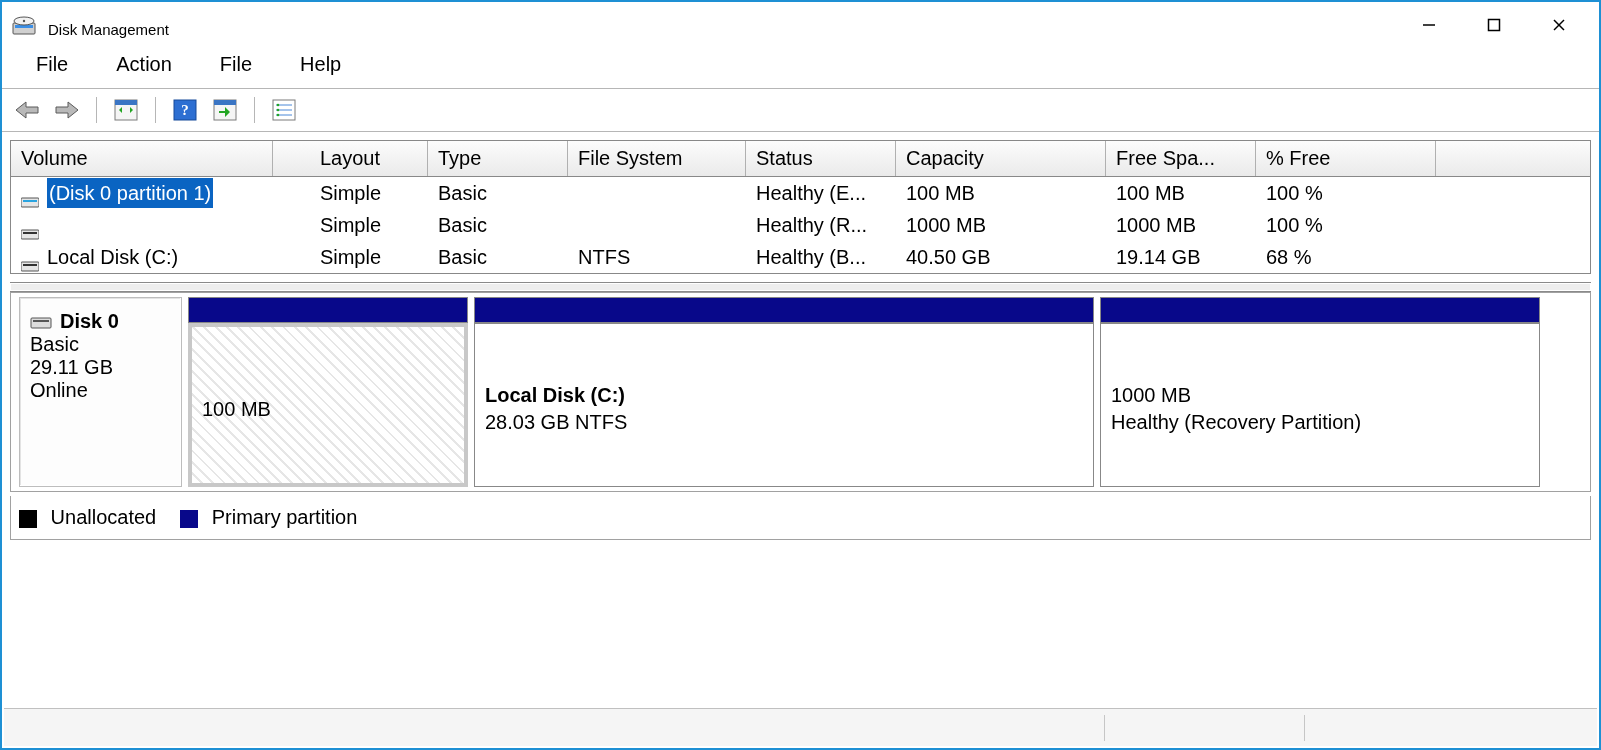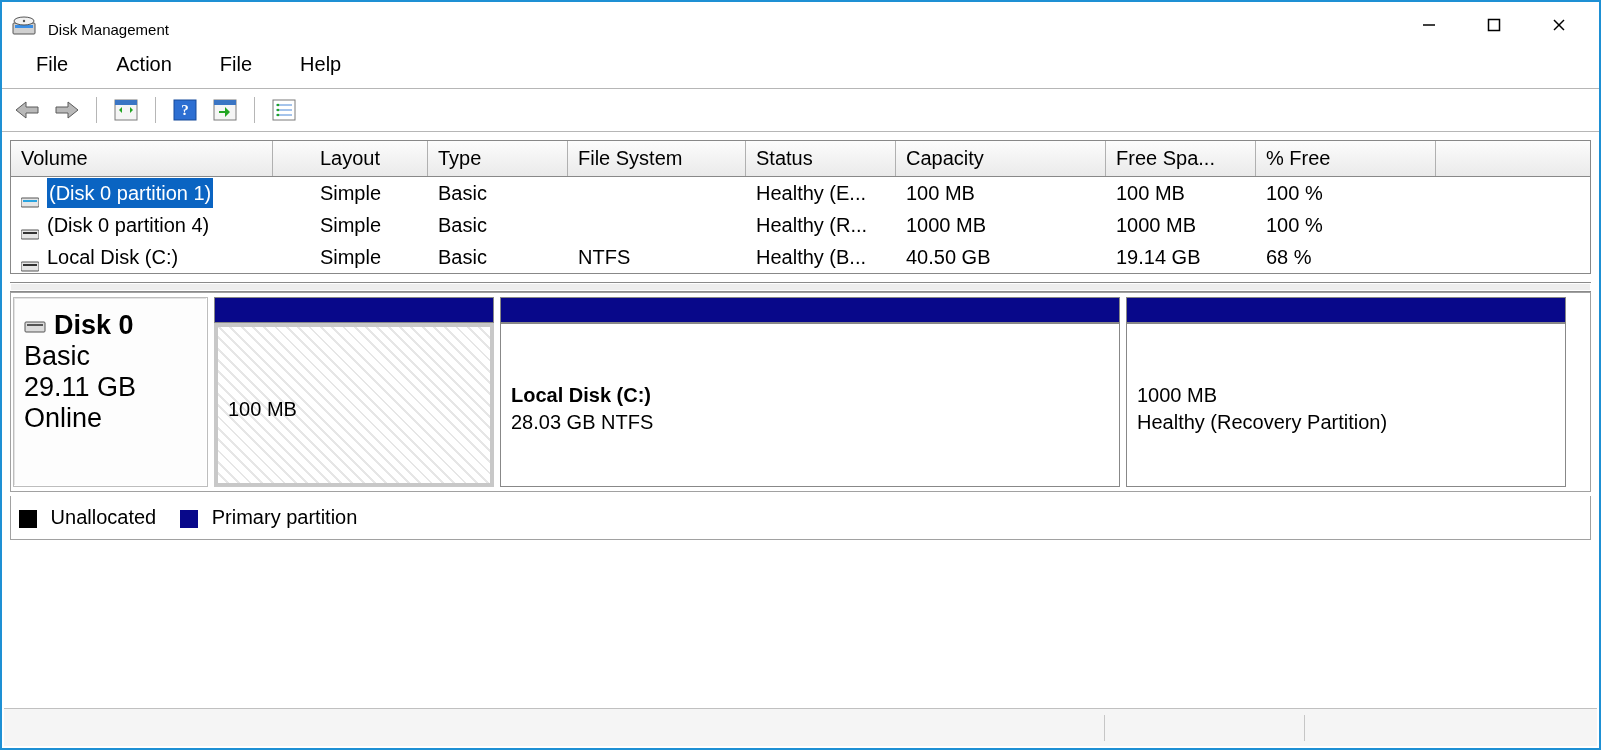--- a/index.html
+++ b/index.html
@@ -129,26 +129,26 @@
   }
 
   
   .diskpanel {
     margin: 0 8px;
     border: 1px solid #a1a1a1;
     display: flex;
     height: 200px;
   }
   .diskpanel .diskinfo {
-    width: 195px;
+    width: 163px;
     border: 1px solid #bdbdbd;
-    margin: 4px 0 4px 2px;
+    margin: 4px 0 4px 8px;
     padding: 12px 10px;
     background: #fdfdfd;
-    font-size: 27px;
+    font-size: 20px;
     box-shadow: inset -1px -1px 0 #fff, inset 1px 1px 0 #e3e3e3;
   }
   .diskinfo .dname { font-weight: bold; display:flex; align-items:center; gap:8px;}
   .partstrip {
     flex: 1;
     display: flex;
     gap: 6px;
     padding: 4px 4px 4px 6px;
   }
   .partcol { display:flex; flex-direction:column; }
@@ -314,21 +314,20 @@
           <div class="vcell c6">100 MB</div>
           <div class="vcell c7">100 %</div>
           <div class="vcell c8"></div>
         </div>
         <div class="vrow">
           <div class="vcell c0 first">
             <span class="vicon"><svg width="18" height="12" viewBox="0 0 18 12">
                 <rect x="0" y="2" width="18" height="9" rx="1" fill="#e6e6e6" stroke="#555"></rect>
                 <rect x="2" y="4" width="14" height="2" fill="#333"></rect>
               </svg></span>
-            <span class="vlabel">(Disk 0 partition 4)</span>
           </div>
           <div class="vcell c1">Simple</div>
           <div class="vcell c2">Basic</div>
           <div class="vcell c3"></div>
           <div class="vcell c4">Healthy (R...</div>
           <div class="vcell c5">1000 MB</div>
           <div class="vcell c6">1000 MB</div>
           <div class="vcell c7">100 %</div>
           <div class="vcell c8"></div>
         </div>

